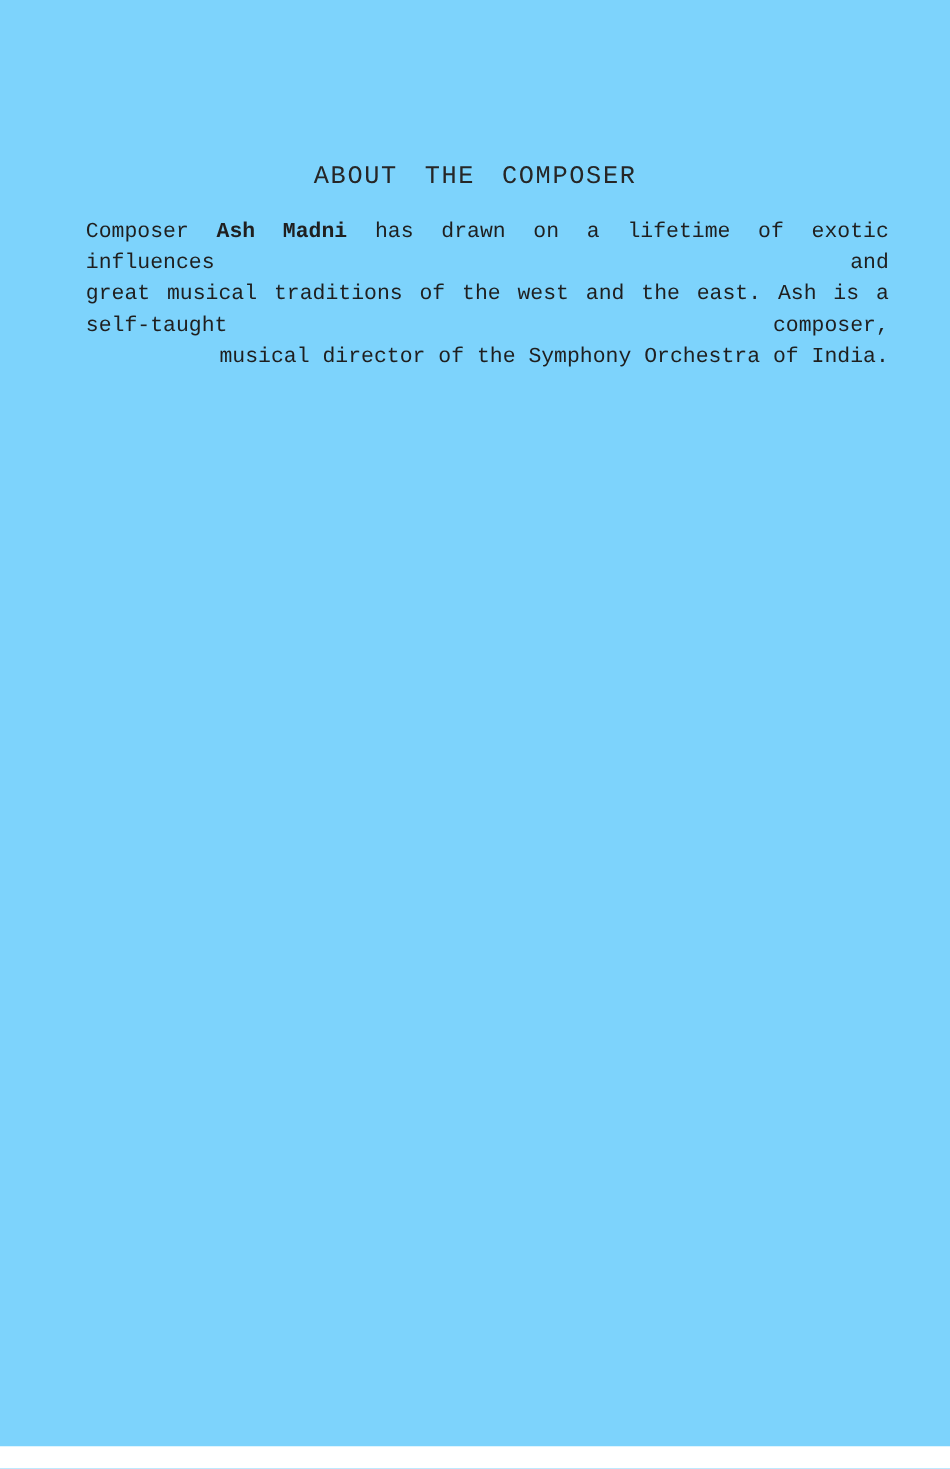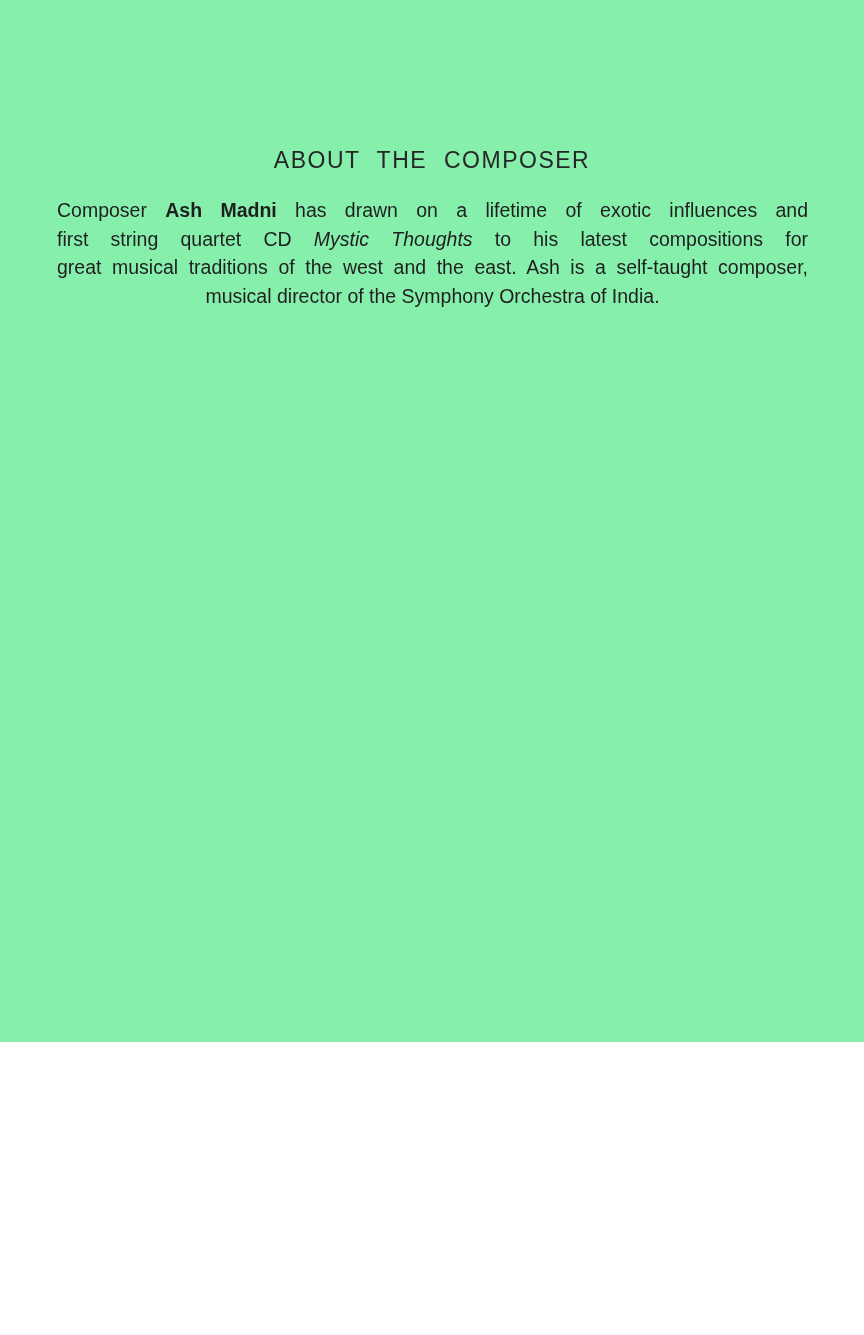--- a/index.html
+++ b/index.html
@@ -3,62 +3,61 @@
 <meta charset="utf-8">
 <style>
   html, body {
     margin: 0;
     padding: 0;
     background: #ffffff;
   }
   .page {
     position: relative;
     width: 864px;
-    height: 1042px;
+    height: 1315px;
     margin: 0 auto;
-    background: #86efac;
-    font-family: Liberation Sans, sans-serif;
+    background: #7dd3fc;
+    font-family: Liberation Mono, monospace;
     color: #1f1f1f;
     overflow: hidden;
   }
   .heading {
     margin: 0;
     padding-top: 146px;
     text-align: center;
     font-size: 23px;
     line-height: 28px;
     font-weight: normal;
     letter-spacing: 1.5px;
     word-spacing: 9px;
     color: #262626;
   }
   .paragraph {
-    margin: 22px 56px 0 57px;
+    margin: 22px 56px 0 78px;
     font-size: 19.5px;
     line-height: 28.5px;
   }
   .line {
     white-space: normal;
   }
   .line.justify {
     text-align: justify;
     text-align-last: justify;
     -moz-text-align-last: justify;
   }
   .line.plain {
-    text-align: center;
+    text-align: right;
   }
   .seg-bold   { font-weight: bold; }
   .seg-italic { font-style: italic; }
 </style>
 </head>
 <body>
 
 <div class="page">
   <h1 class="heading">ABOUT THE COMPOSER</h1>
 
   <div class="paragraph">
       <div class="line justify"><span>Composer </span><span class="seg-bold">Ash Madni</span><span> has drawn on a lifetime of exotic influences and</span></div>
-      <div class="line justify"><span>first string quartet CD </span><span class="seg-italic">Mystic Thoughts</span><span> to his latest compositions for</span></div>
       <div class="line justify"><span>great musical traditions of the west and the east. Ash is a self-taught composer,</span></div>
       <div class="line plain"><span>musical director of the Symphony Orchestra of India.</span></div>
     </div>
 </div>
 
 </body></html>

